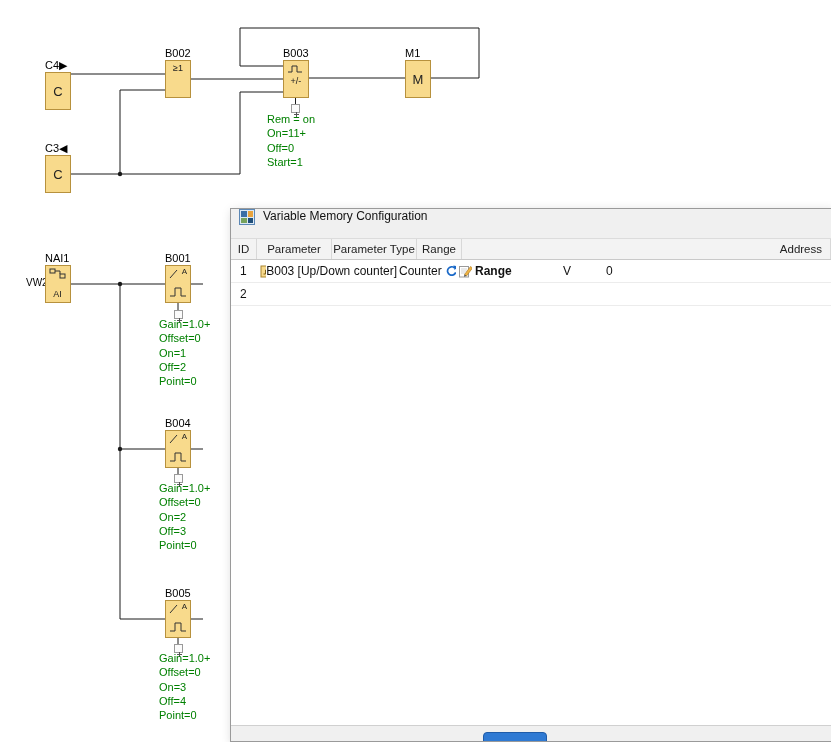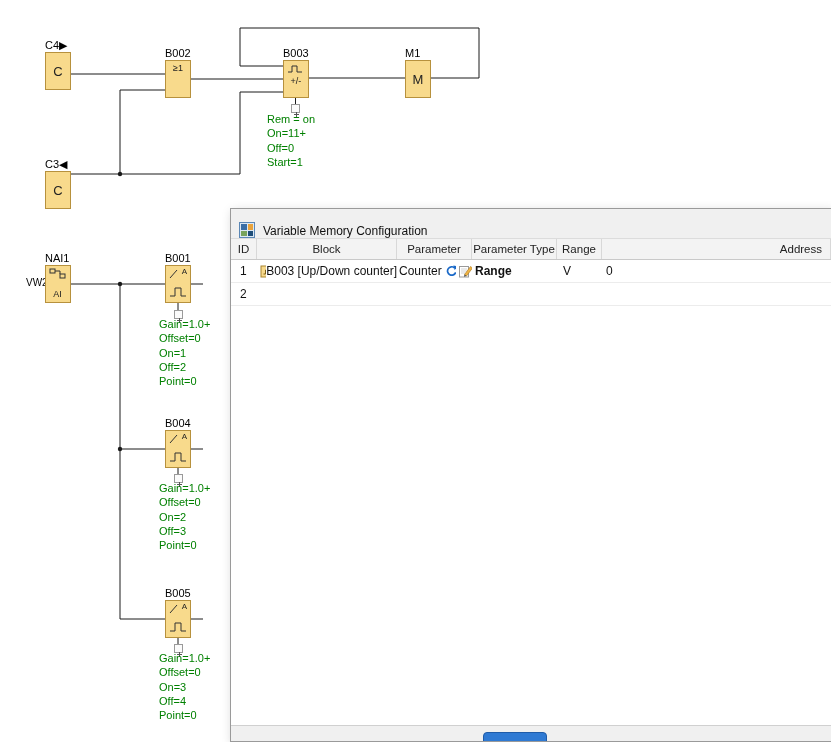--- a/index.html
+++ b/index.html
@@ -39,21 +39,21 @@
   .param { font-size:11px; line-height:14.3px; color:#008000; white-space:nowrap; }
 
   
   .dialog {
     position:absolute; left:230px; top:208px; width:602px; height:534px;
     background:#ffffff; border:1px solid #9a9a9a; box-sizing:border-box;
     overflow:hidden; box-shadow:2px 3px 10px rgba(0,0,0,0.18);
   }
   .titlebar {
     height:30px; background:#f0f0f0; border-bottom:1px solid #dcdcdc;
-    display:flex; align-items:flex-end; gap:8px; padding:0 8px; box-sizing:border-box;
+    display:flex; align-items:flex-start; gap:8px; padding:0 8px; box-sizing:border-box;
   }
   .dlg-title { font-size:12px; color:#111; }
 
   .thead { display:flex; height:20px; background:#f3f3f3; border-bottom:1px solid #c9c9c9; }
   .th {
     font-size:11.5px; color:#222; display:flex; align-items:center; justify-content:center;
     border-right:1px solid #d8d8d8; box-sizing:border-box; overflow:hidden; white-space:nowrap;
   }
   .trow { display:flex; height:22px; align-items:center; border-bottom:1px solid #ececec; font-size:12px; color:#111; }
   .td { box-sizing:border-box; overflow:hidden; white-space:nowrap; display:flex; align-items:center; }
@@ -90,21 +90,21 @@
     <path d="M309 78 H405"></path>
     <path d="M431 78 H479 V28 H240 V66 H283"></path>
     <path d="M71 284 H165 M120 284 V619 M120 449 H165 M120 619 H165"></path>
     <path d="M191 284 H203 M191 449 H203 M191 619 H203"></path>
     <path d="M295.5 98 V104 M178 303 V310 M178 468 V474 M178 638 V644"></path>
     <circle cx="120" cy="174" r="2.2"></circle>
     <circle cx="120" cy="284" r="2.2"></circle>
     <circle cx="120" cy="449" r="2.2"></circle>
   </svg>
 
-  <div class="node" style="left:45px;top:39px">
+  <div class="node" style="left:45px;top:59px">
     <div class="node-label">C4▶</div>
     <div class="node-body">
       <span class="bsym-center">C</span>
     </div>
   </div>
 
   <div class="node" style="left:165px;top:47px">
     <div class="node-label">B002</div>
     <div class="node-body">
       <span class="bsym-top">≥1</span>
@@ -121,21 +121,21 @@
     </div>
   </div>
 
   <div class="node" style="left:405px;top:47px">
     <div class="node-label">M1</div>
     <div class="node-body">
       <span class="bsym-center">M</span>
     </div>
   </div>
 
-  <div class="node" style="left:45px;top:158px">
+  <div class="node" style="left:45px;top:142px">
     <div class="node-label">C3◀</div>
     <div class="node-body">
       <span class="bsym-center">C</span>
     </div>
   </div>
 
   <span class="terminal-label" style="left:26px;top:277px">VW2</span>
   <div class="node" style="left:45px;top:252px">
     <div class="node-label">NAI1</div>
     <div class="node-body">
@@ -241,21 +241,20 @@
         <rect x="2" y="2" width="6" height="6" fill="#3b6ea5"></rect>
         <rect x="9" y="2" width="5" height="6" fill="#e8a33d"></rect>
         <rect x="2" y="9" width="6" height="5" fill="#77a35c"></rect>
         <rect x="9" y="9" width="5" height="5" fill="#1f4e79"></rect>
       </svg>
       <span class="dlg-title">Variable Memory Configuration</span>
     </div>
 
     <div class="thead">
       <div class="th w-id">ID</div>
-      <div class="th w-block">Block</div>
       <div class="th w-param">Parameter</div>
       <div class="th w-type">Parameter Type</div>
       <div class="th w-range">Range</div>
       <div class="th w-addr">Address</div>
     </div>
 
     <div class="trow">
       <div class="td w-id">1</div>
       <div class="td w-block">
         <svg width="13" height="13">

